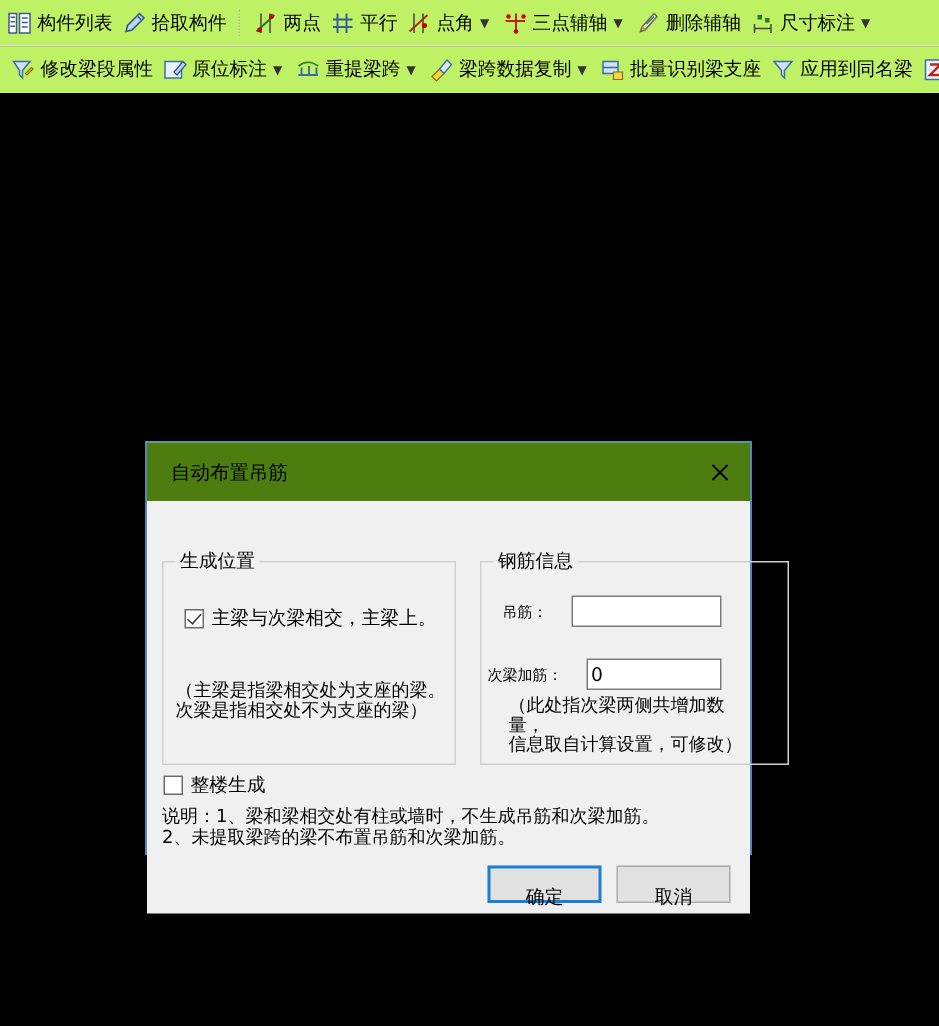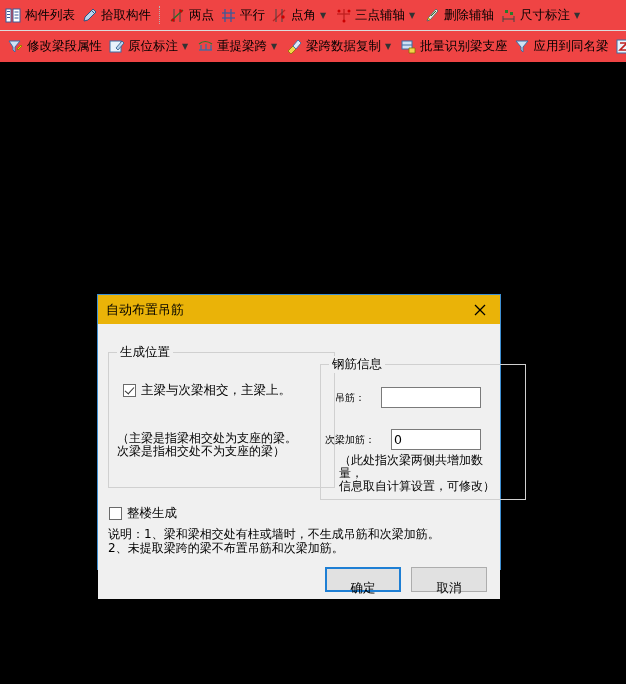--- a/index.html
+++ b/index.html
@@ -10,21 +10,21 @@
   body {
     width: 626px;
     height: 684px;
     overflow: hidden;
     font-family: "DejaVu Sans", "Liberation Sans", sans-serif;
   }
 
   
   .toolbar {
     width: 626px;
-    background: #ef4444;
+    background: #bef264;
     display: flex;
     align-items: center;
     box-sizing: border-box;
     overflow: hidden;
     white-space: nowrap;
   }
   .toolbar-row1 {
     height: 31px;
     border-bottom: 1px solid #dcdcdc;
     padding-left: 2px;
@@ -88,26 +88,26 @@
     top: 294px;
     width: 404px;
     height: 276px;
     background: #f0f0f0;
     border: 1px solid #3f8fd2;
     box-sizing: border-box;
     font-size: 12.5px;
     color: #000;
   }
   .dlg-titlebar {
-    height: 29px;
-    background: #eab308;
+    height: 39px;
+    background: #4d7c0f;
     display: flex;
     align-items: center;
     box-sizing: border-box;
-    padding-left: 8px;
+    padding-left: 16px;
   }
   .dlg-title {
     font-size: 13px;
     color: #000;
     flex: 1 1 auto;
   }
   .dlg-close {
     width: 40px;
     height: 28px;
     display: flex;
@@ -131,21 +131,21 @@
   }
   .gb-title {
     position: absolute;
     top: -9px;
     left: 8px;
     background: #f0f0f0;
     padding: 0 3px;
     font-size: 12.5px;
     color: #000;
   }
-  #gb-left  { left: 10px;  top: 28px; width: 227px; height: 136px; }
+  #gb-left  { left: 10px;  top: 40px; width: 196px; height: 136px; }
   #gb-right { left: 222px; top: 40px; width: 206px; height: 136px; }
 
   .chk-row {
     position: absolute;
     display: flex;
     align-items: flex-start;
     font-size: 12.5px;
     cursor: default;
   }
   .chkbox {

